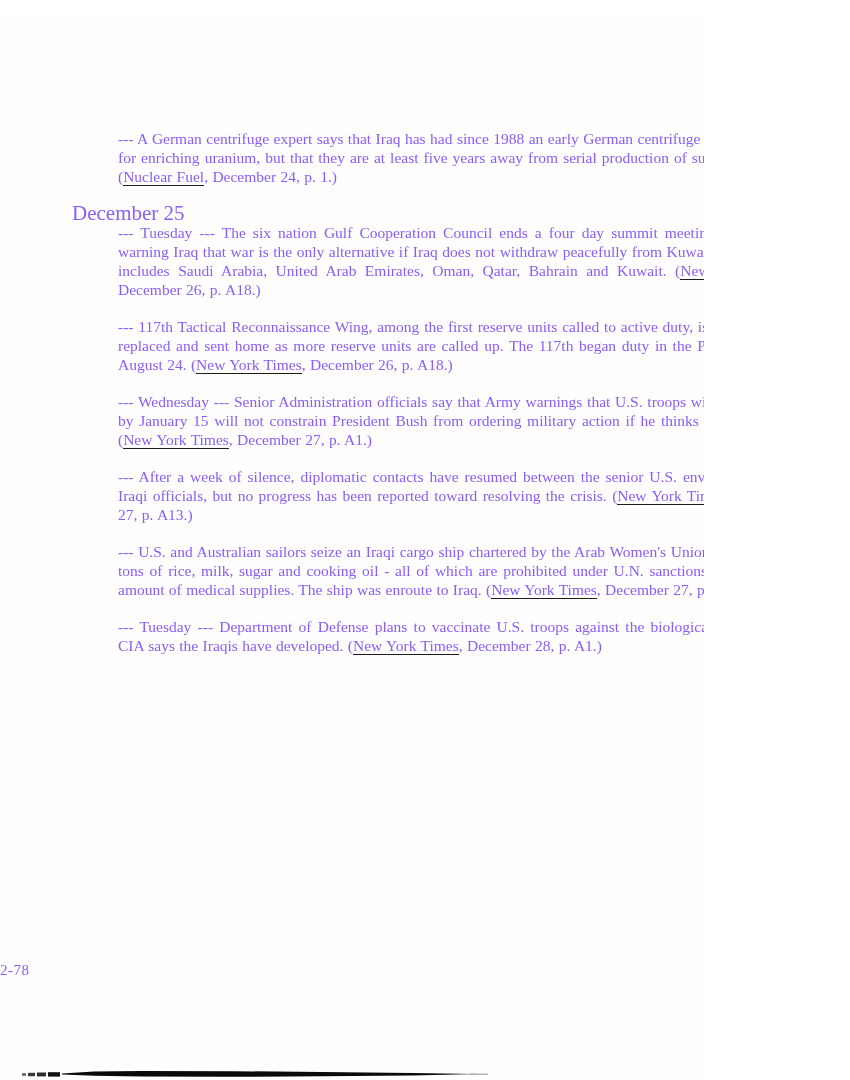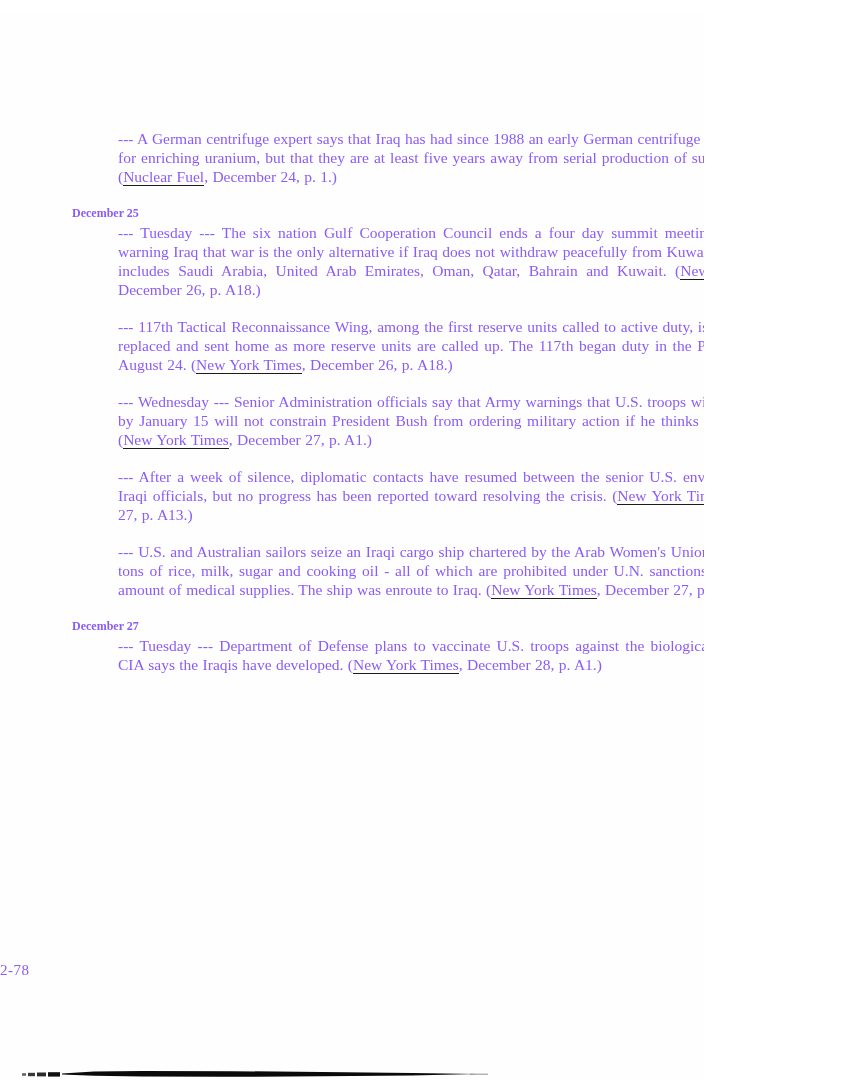--- a/index.html
+++ b/index.html
@@ -20,22 +20,22 @@
     width: 726px;
   }
   .entry {
     margin: 0 0 18px 46px;
     text-align: justify;
     font-size: 15.5px;
     line-height: 19px;
     word-spacing: 0.5px;
   }
   .date-heading {
-    font-weight: bold;
-    font-size: 12px;
+    font-weight: normal;
+    font-size: 21px;
     line-height: 19px;
     margin: 15px 0 0 0;
   }
   .src {
     border-bottom: 1.5px solid #1c1c1c;
   }
   .page-number {
     position: absolute;
     top: 950px;
     left: 0;
@@ -62,21 +62,20 @@
 <div class="page">
 
   <main class="content" id="content">
       <p class="entry"><span>--- A German centrifuge expert says that Iraq has had since 1988 an early German centrifuge design suitable for enriching uranium, but that they are at least five years away from serial production of such centrifuges. (</span><span class="src">Nuclear Fuel</span><span>, December 24, p. 1.)</span></p>
       <div class="date-heading">December 25</div>
       <p class="entry"><span>--- Tuesday --- The six nation Gulf Cooperation Council ends a four day summit meeting in Cairo by warning Iraq that war is the only alternative if Iraq does not withdraw peacefully from Kuwait. The Council includes Saudi Arabia, United Arab Emirates, Oman, Qatar, Bahrain and Kuwait. (</span><span class="src">New York Times</span><span>, December 26, p. A18.)</span></p>
       <p class="entry"><span>--- 117th Tactical Reconnaissance Wing, among the first reserve units called to active duty, is the first to be replaced and sent home as more reserve units are called up. The 117th began duty in the Persian Gulf on August 24. (</span><span class="src">New York Times</span><span>, December 26, p. A18.)</span></p>
       <p class="entry"><span>--- Wednesday --- Senior Administration officials say that Army warnings that U.S. troops will not be ready by January 15 will not constrain President Bush from ordering military action if he thinks it is necessary. (</span><span class="src">New York Times</span><span>, December 27, p. A1.)</span></p>
       <p class="entry"><span>--- After a week of silence, diplomatic contacts have resumed between the senior U.S. envoy in Iraq and Iraqi officials, but no progress has been reported toward resolving the crisis. (</span><span class="src">New York Times</span><span>, December 27, p. A13.)</span></p>
       <p class="entry"><span>--- U.S. and Australian sailors seize an Iraqi cargo ship chartered by the Arab Women's Union with cargo of tons of rice, milk, sugar and cooking oil - all of which are prohibited under U.N. sanctions - and a small amount of medical supplies. The ship was enroute to Iraq. (</span><span class="src">New York Times</span><span>, December 27, p. A14.)</span></p>
-      <div class="date-heading">December 27</div>
       <p class="entry"><span>--- Tuesday --- Department of Defense plans to vaccinate U.S. troops against the biological weapons the CIA says the Iraqis have developed. (</span><span class="src">New York Times</span><span>, December 28, p. A1.)</span></p>
     </main>
 
   <div class="page-number">2-78</div>
 
   <svg class="streak" width="470" height="14" viewBox="0 0 470 14">
     <rect x="0" y="5.2" width="4" height="2.6" fill="#222" opacity="0.7"></rect>
     <rect x="6" y="4.8" width="7" height="3.4" fill="#181818" opacity="0.85"></rect>
     <rect x="15" y="4.5" width="9" height="3.9" fill="#141414" opacity="0.9"></rect>
     <rect x="26" y="4.2" width="12" height="4.4" fill="#101010"></rect>

